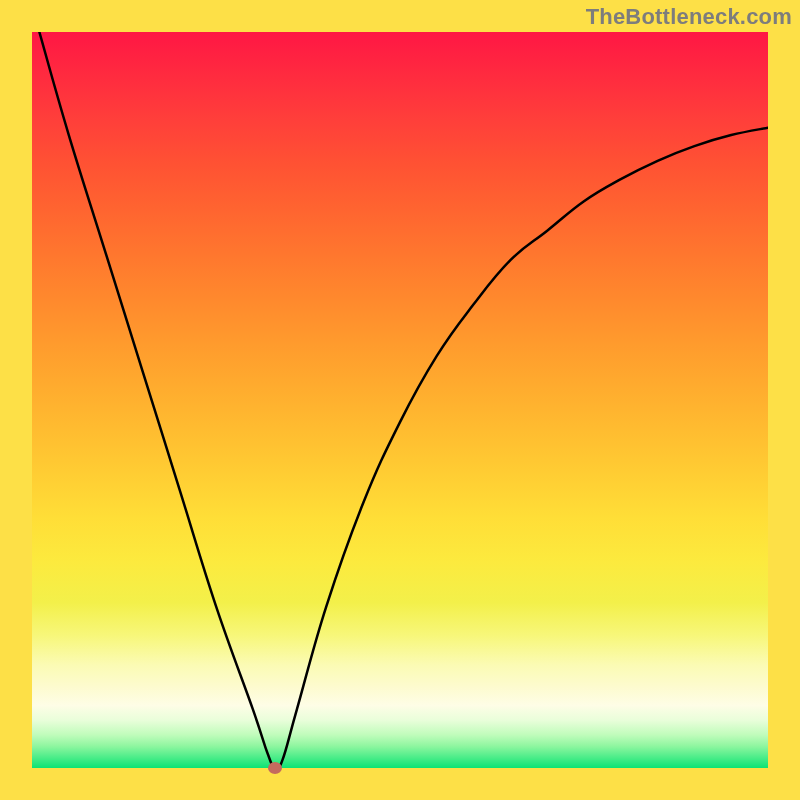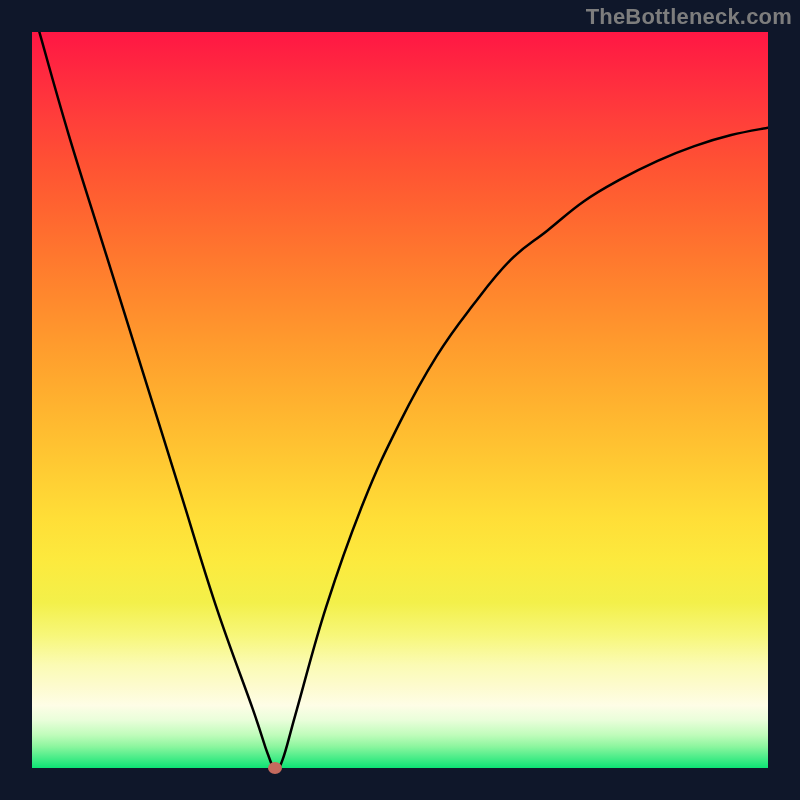--- a/index.html
+++ b/index.html
@@ -9,21 +9,21 @@
     height: 800px;
     background: #000;
     overflow: hidden;
   }
   .frame {
     position: absolute;
     left: 0;
     top: 0;
     width: 800px;
     height: 800px;
-    background: #0f172a;
+    background: #fde047;
   }
   .plot-area {
     position: absolute;
     left: 32px;
     top: 32px;
     width: 736px;
     height: 736px;
     background: linear-gradient(to bottom,
       #ff1744 0%,
       #ff2b3f 6%,

